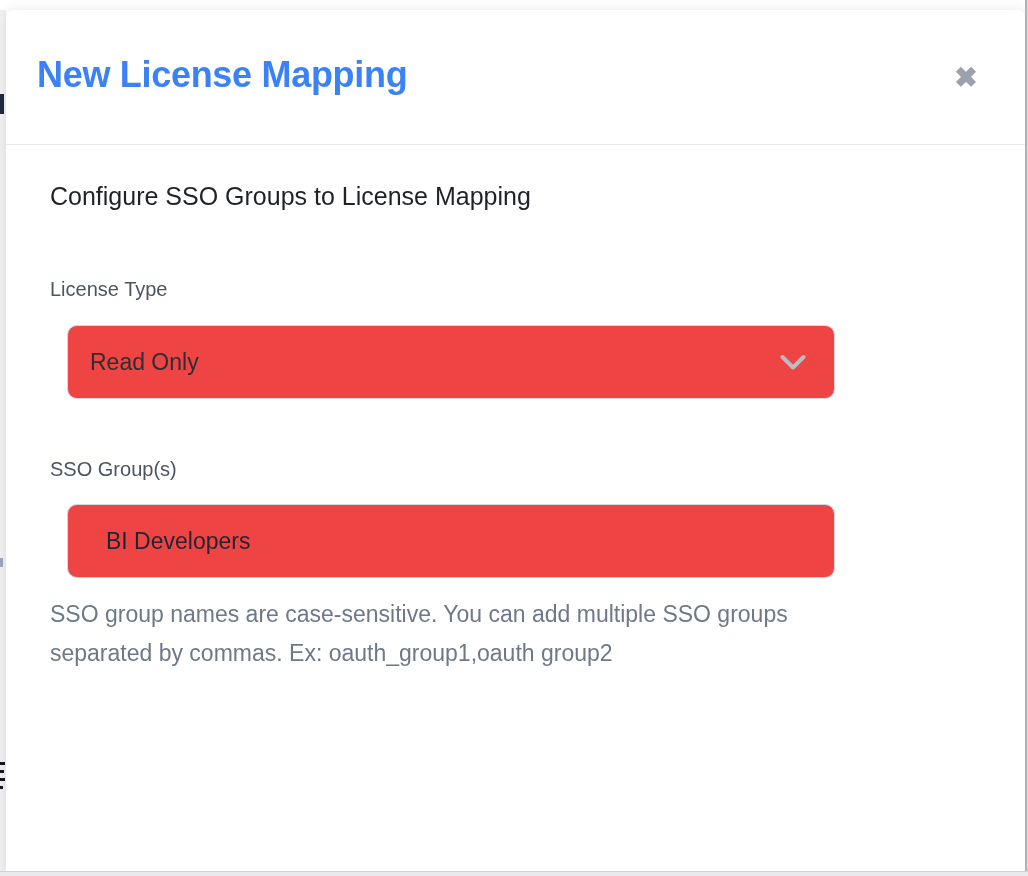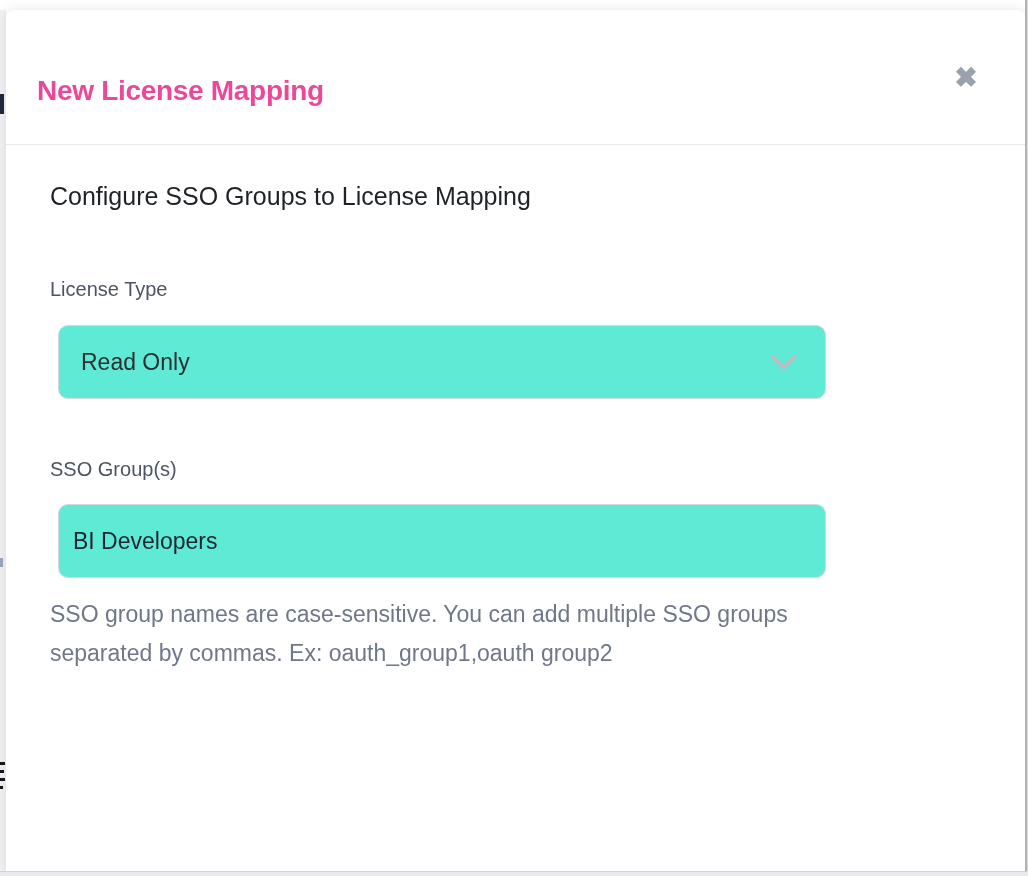--- a/index.html
+++ b/index.html
@@ -21,45 +21,45 @@
   .right-edge-2 { position:absolute; left:1027px; top:0; width:1px; height:876px; background:#dcdcde; }
   .bottom-strip { position:absolute; left:0; top:871px; width:1028px; height:5px;
                   background:#eaeaec; border-top:1px solid #d2d2d5; }
 
   
   .modal { position:absolute; left:6px; top:10px; width:1019px; height:861px;
            background:#ffffff; border-radius:8px 8px 0 0;
            box-shadow:0 0 12px rgba(0,0,0,0.10); }
 
   .modal-header { position:relative; height:135px; border-bottom:1px solid #e8e9eb; }
-  .modal-title  { position:absolute; left:31px; top:48px; font-size:28px; line-height:34px;
-                  font-weight:700; color:#ec4899; letter-spacing:-0.3px; white-space:nowrap;margin-top:16px; }
+  .modal-title  { position:absolute; left:31px; top:48px; font-size:36px; line-height:34px;
+                  font-weight:700; color:#3b82f6; letter-spacing:-0.3px; white-space:nowrap; }
   .close-btn    { position:absolute; left:938px; top:46px; width:44px; height:44px;
                   background:none; border:none; font-size:28px; line-height:40px;
                   color:#9aa2ae; cursor:pointer; text-align:center; font-weight:700; }
 
   .modal-body { position:relative; }
 
   .body-heading { position:absolute; left:44px; top:37px; font-size:25px; line-height:28px;
                   color:#1f2227; white-space:nowrap; }
 
   .field-label { position:absolute; left:44px; font-size:20px; line-height:24px;
                  font-weight:400; color:#4b5563; white-space:nowrap; }
   .label-license { top:132px; }
   .label-sso     { top:312px; }
 
-  .box { position:absolute; left:52px; width:768px; height:74px;
-         border:1px solid #d4d7dc; border-radius:10px; background:#5eead4; }
+  .box { position:absolute; left:61px; width:768px; height:74px;
+         border:1px solid #d4d7dc; border-radius:10px; background:#ef4444; }
 
   .select-box { top:180px; cursor:pointer; }
   .select-value { position:absolute; left:22px; top:0; height:72px; line-height:72px;
                   font-size:23px; color:#2d2f33; white-space:nowrap; }
   .chevron { position:absolute; right:28px; top:28px; width:26px; height:17px; }
 
-  .input-box { top:359px; padding-left:14px; font-size:23px; color:#1e2533;
+  .input-box { top:359px; padding-left:38px; font-size:23px; color:#1e2533;
                font-family:"Liberation Sans", sans-serif; outline:none; }
 
   .help-text { position:absolute; left:44px; top:450px; width:836px;
                font-size:23px; line-height:39px; color:#6e7888; }
 </style>
 </head>
 <body>
 
 <div class="screen">
 

